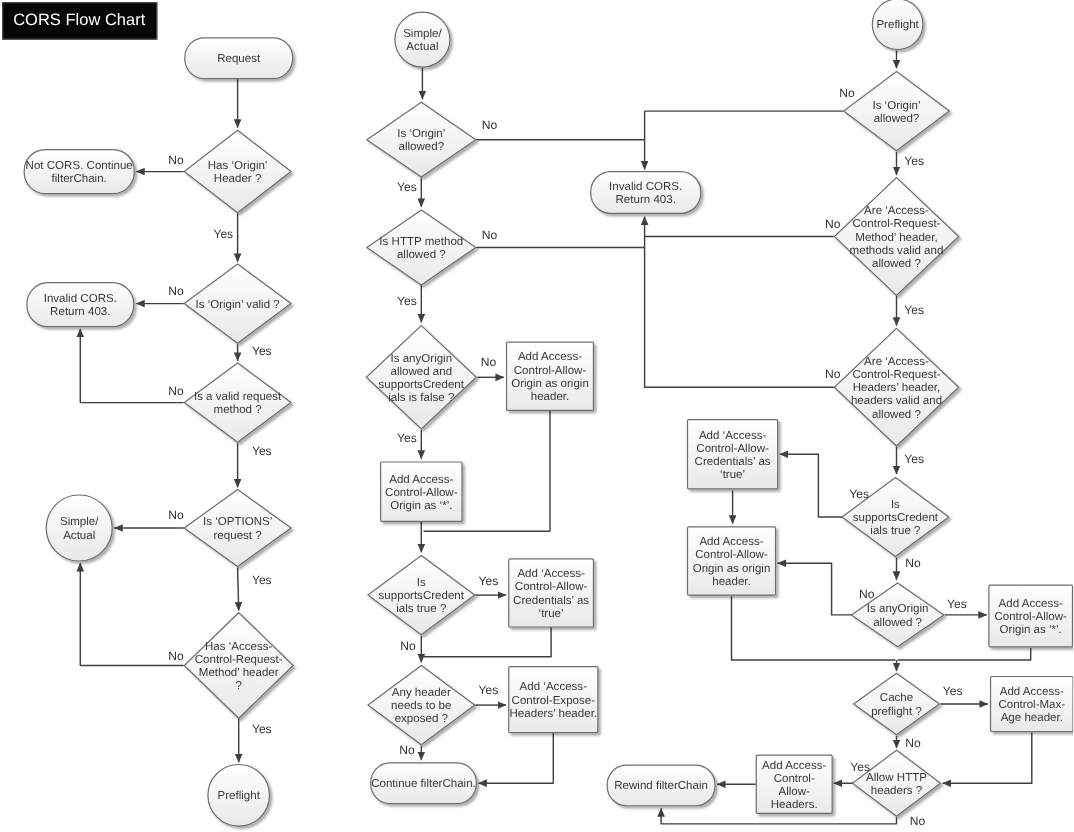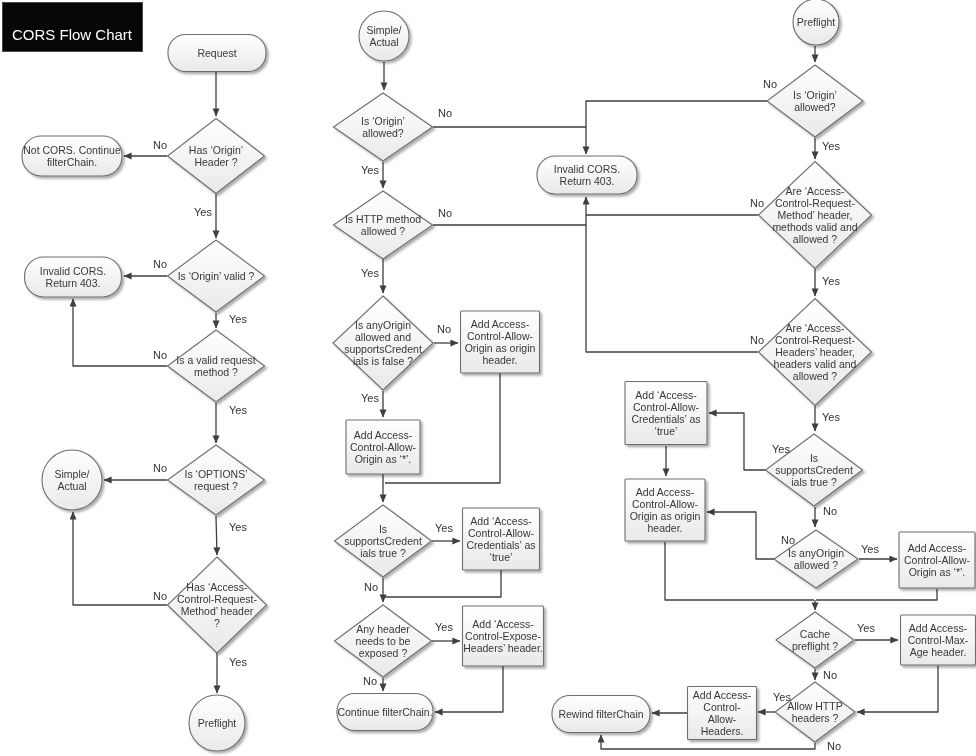--- a/index.html
+++ b/index.html
@@ -1,19 +1,19 @@
 <!DOCTYPE html>
 <html><head>
 <meta charset="utf-8">
 <style>
   html,body{margin:0;padding:0;background:#ffffff;}
   .stage{position:relative;width:976px;height:756px;background:#fff;overflow:hidden;
          font-family:"Liberation Sans",sans-serif;}
   .title{position:absolute;left:2px;top:2px;background:var(--title-bg);color:var(--title-text);
-         font-size:15px;line-height:15px;padding:24px 10px 9px 9px;border:1px solid #4a4a4a;}
+         font-size:15px;line-height:15px;padding:8px 10px 9px 9px;border:1px solid #4a4a4a;}
   svg{position:absolute;left:0;top:0;}
   .edge{fill:none;stroke:var(--edge);stroke-width:1.3;stroke-linejoin:round;}
   .shape{fill:url(#g1);stroke:var(--nborder);stroke-width:1.1;}
   .ntext{font-family:"Liberation Sans",sans-serif;font-size:10.5px;fill:var(--ntext);text-anchor:middle;}
   .elabel{font-family:"Liberation Sans",sans-serif;font-size:11px;fill:var(--ltext);text-anchor:middle;}
   .arrowhead{fill:var(--edge);}
   .st0{stop-color:var(--fill-top);} .st1{stop-color:var(--fill-bot);}
 </style>
 </head>
 <body>

